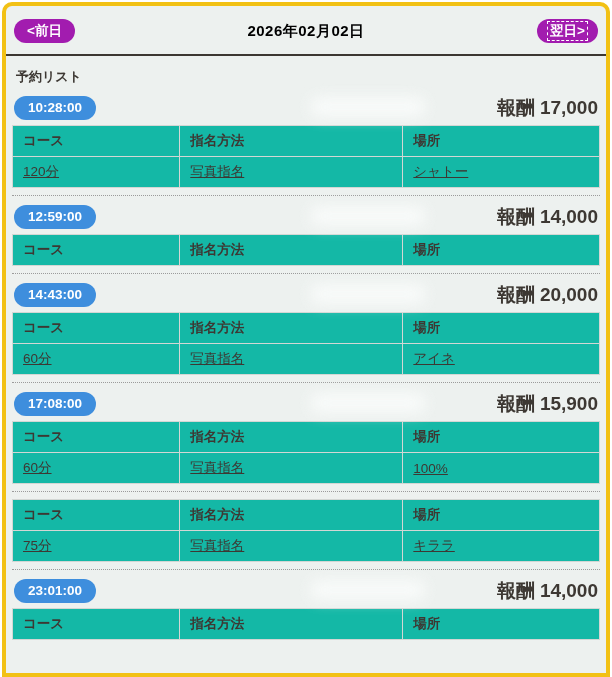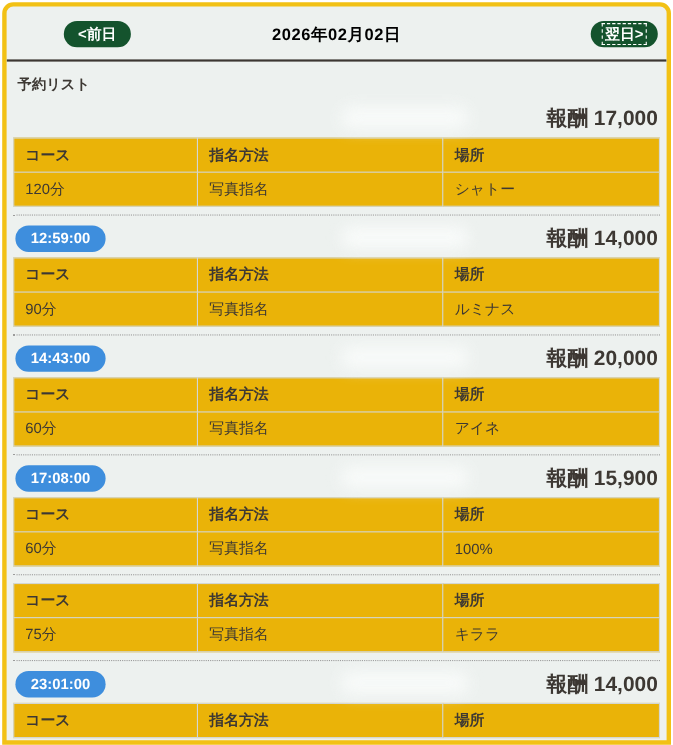--- a/index.html
+++ b/index.html
@@ -8,23 +8,23 @@
   .frame {
     position: absolute; left: 2px; top: 2px; width: 608px; height: 675px;
     border: 4px solid #f2c115; border-radius: 10px 10px 0 0;
     background: #edf1ef; overflow: hidden;
   }
   .content { padding: 0 6px; }
   
   .header { display: flex; align-items: center; height: 46px; padding: 4px 8px 0 8px; }
   .header .spacer { flex: 1; }
   .pill-btn {
-    background: #14532d; color: #ffffff; border: none; cursor: pointer;
+    background: #a21caf; color: #ffffff; border: none; cursor: pointer;
     font-family: inherit; font-weight: bold; font-size: 13.5px;
-    padding: 5px 13px; border-radius: 14px; line-height: 1.1; margin-left: 44px;
+    padding: 5px 13px; border-radius: 14px; line-height: 1.1;
   }
   .pill-btn .inner { display: inline-block; }
   .pill-btn.focused .inner { outline: 1px dashed #ffffff; outline-offset: 2px; }
   .date-title { font-size: 15px; font-weight: bold; color: #000000; letter-spacing: .5px; }
   .header-divider { border: none; border-top: 2px solid #3c3732; margin: 2px 0 0 0; }
   .section-title { font-size: 13px; font-weight: bold; color: #3d3833; padding: 12px 4px 8px 4px; font-family: Liberation Mono, monospace; }
 
   
   .entry { padding-bottom: 7px; border-bottom: 1px dotted #9b9b9b; margin-bottom: 7px; }
   .entry:last-child { border-bottom: none; margin-bottom: 0; padding-bottom: 0; }
@@ -35,28 +35,28 @@
     padding: 4px 14px; border-radius: 13px; line-height: 1.2;
   }
   .blur-name {
     position: absolute; left: 50%; top: 3px; margin-left: 4px;
     width: 116px; height: 20px; background: #fafcfb;
     border-radius: 10px; filter: blur(7px); opacity: .9; pointer-events: none;
   }
   .reward { margin-left: auto; font-size: 19px; font-weight: bold; color: #3d3833; }
   .reward .amt { margin-left: 5px; }
 
-  table { width: 100%; border-collapse: collapse; margin-top: 3px; background: #eab308; table-layout: fixed; }
+  table { width: 100%; border-collapse: collapse; margin-top: 3px; background: #14b8a6; table-layout: fixed; }
   col.c1 { width: 28.5%; } col.c2 { width: 38%; } col.c3 { width: 33.5%; }
   th, td {
     border: 1px solid #d3d7d4; text-align: left; font-size: 13.5px;
     color: #3d3833; padding: 6px 10px; height: 28px;
   }
   th { font-weight: bold; }
-  td { font-weight: normal; }
+  td { font-weight: normal; text-decoration: underline; }
 </style>
 </head>
 <body>
 
 <div class="frame">
   <div class="header">
     <button class="pill-btn">
       <span class="inner">&lt;前日</span>
     </button>
     <span class="spacer"></span>
@@ -66,20 +66,21 @@
       <span class="inner">翌日&gt;</span>
     </button>
   </div>
   <hr class="header-divider">
 
   <div class="content">
     <div class="section-title">予約リスト</div>
     <div id="entries">
   <div class="entry">
     <div class="entry-head">
+      <button class="time-badge">10:28:00</button>
       <span class="blur-name"></span>
       <span class="reward">
         <span>報酬</span><span class="amt">17,000</span>
       </span>
     </div>
     <table>
       <colgroup>
               <col class="c1">
               <col class="c2">
               <col class="c3">
@@ -112,25 +113,20 @@
               <col class="c1">
               <col class="c2">
               <col class="c3">
             </colgroup>
       <tbody>
               <tr>
         <th>コース</th>
         <th>指名方法</th>
         <th>場所</th>
       </tr>
-      <tr>
-        <td>90分</td>
-        <td>写真指名</td>
-        <td>ルミナス</td>
-      </tr>
     </tbody>
           </table>
   </div>
 
   <div class="entry">
     <div class="entry-head">
       <button class="time-badge">14:43:00</button>
       <span class="blur-name"></span>
       <span class="reward">
         <span>報酬</span><span class="amt">20,000</span>

